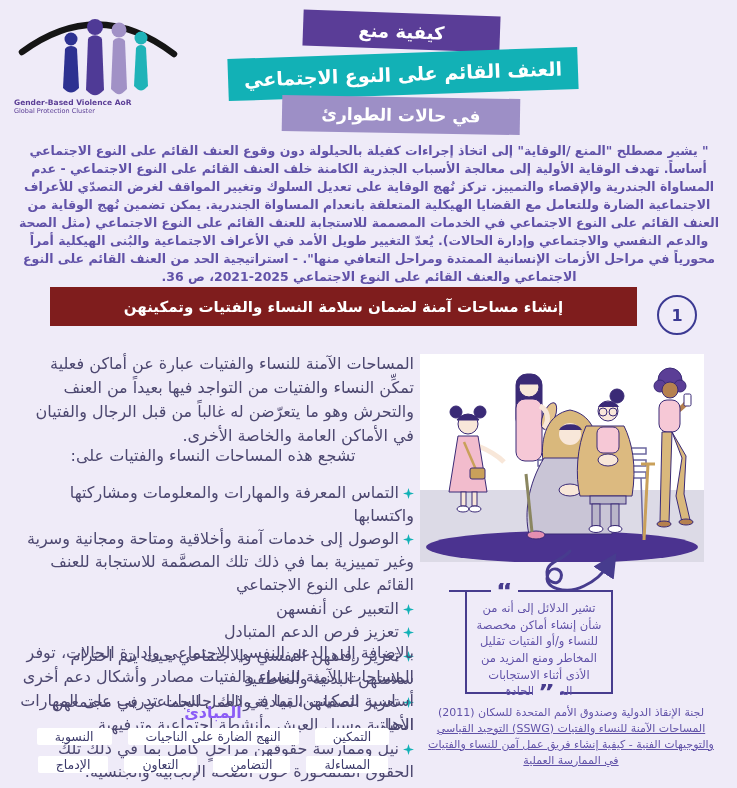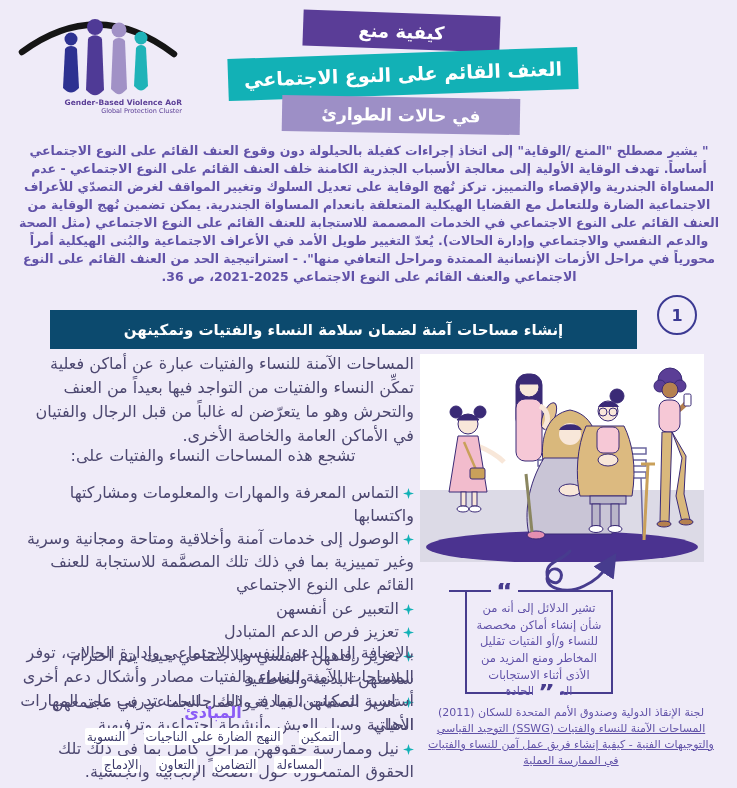--- a/index.html
+++ b/index.html
@@ -5,48 +5,48 @@
   html,body{margin:0;padding:0;}
   body{
     width:737px;height:788px;overflow:hidden;
     background:#efebf8;
     font-family:"DejaVu Sans", sans-serif;
     direction:rtl;
     position:relative;
   }
   .abs{position:absolute;}
   
-  .logo{left:14px;top:6px;width:168px;height:112px;text-align:right;}
+  .logo{left:14px;top:6px;width:168px;height:112px;text-align:left;}
   .logo-title{font-size:7.5px;font-weight:bold;color:#5b3e96;margin-top:-2px;}
   .logo-sub{font-size:6.5px;color:#5b3e96;}
   
   .bar{color:#fff;font-weight:bold;text-align:center;display:flex;align-items:center;justify-content:center;}
   .bar1{left:303px;top:13px;width:197px;height:36px;background:#5a3d97;transform:rotate(2deg);font-size:18px;}
   .bar2{left:228px;top:53px;width:350px;height:42px;background:#12b1b6;transform:rotate(-2deg);font-size:19px;}
   .bar3{left:282px;top:97px;width:238px;height:36px;background:#9d8fc6;transform:rotate(1deg);font-size:17px;}
   
   .intro{left:8px;top:142px;width:722px;text-align:center;color:#6152a8;font-size:12.5px;font-weight:bold;line-height:1.44;}
   
-  .banner{left:50px;top:310px;width:587px;height:39px;background:#0c4a6e;color:#fff;font-size:15px;font-weight:bold;display:flex;align-items:center;justify-content:center;}
+  .banner{left:50px;top:287px;width:587px;height:39px;background:#7f1d1d;color:#fff;font-size:15px;font-weight:bold;display:flex;align-items:center;justify-content:center;}
   .num-circle{left:657px;top:295px;width:40px;height:40px;border:2px solid #3c3a93;border-radius:50%;color:#3c3a93;font-size:16px;font-weight:bold;display:flex;align-items:center;justify-content:center;box-sizing:border-box;}
   
   .col{left:12px;width:402px;color:#4d4870;font-size:16px;line-height:1.5;text-align:right;}
   .para1{top:352px;}
   .lead{top:444px;text-align:center;}
   .bullets{top:482px;line-height:1.42;}
   .bullets ul{margin:0;padding:0;list-style:none;}
   .bullets li{margin:0 0 1px 0;}
   .star{display:inline-block;width:11px;height:11px;margin-left:4px;vertical-align:-1px;}
   .para2{top:641px;}
   
   .principles-heading{left:12px;top:703px;width:402px;text-align:center;color:#8b5cf6;font-size:16px;font-weight:bold;}
   .chip-row{left:12px;width:402px;display:flex;justify-content:center;gap:16px;}
   .row1{top:728px;}
   .row2{top:756px;}
-  .chip{background:#ffffff;color:#3c3a6b;font-size:12.5px;padding:1px 2px;border-radius:2px;white-space:nowrap;}
+  .chip{background:#ffffff;color:#3c3a6b;font-size:12.5px;padding:1px 18px;border-radius:2px;white-space:nowrap;}
   
   .illus{left:420px;top:354px;width:284px;height:208px;}
   .arrow{left:520px;top:548px;width:105px;height:52px;}
   
   .quote-box{left:465px;top:590px;width:148px;height:104px;border:2px solid #473c8e;box-sizing:border-box;}
   .quote-text{position:absolute;top:8px;left:4px;right:4px;text-align:center;color:#6152a8;font-size:11.5px;line-height:1.45;}
   .qmark{position:absolute;font-size:26px;font-weight:bold;color:#473c8e;background:#efebf8;line-height:18px;padding:0 5px;height:16px;overflow:hidden;}
   .qtop{top:-9px;left:24px;}
   .qbottom{bottom:-8px;left:66px;}
   .qdash{position:absolute;top:-2px;left:-18px;width:18px;height:2px;background:#473c8e;}

